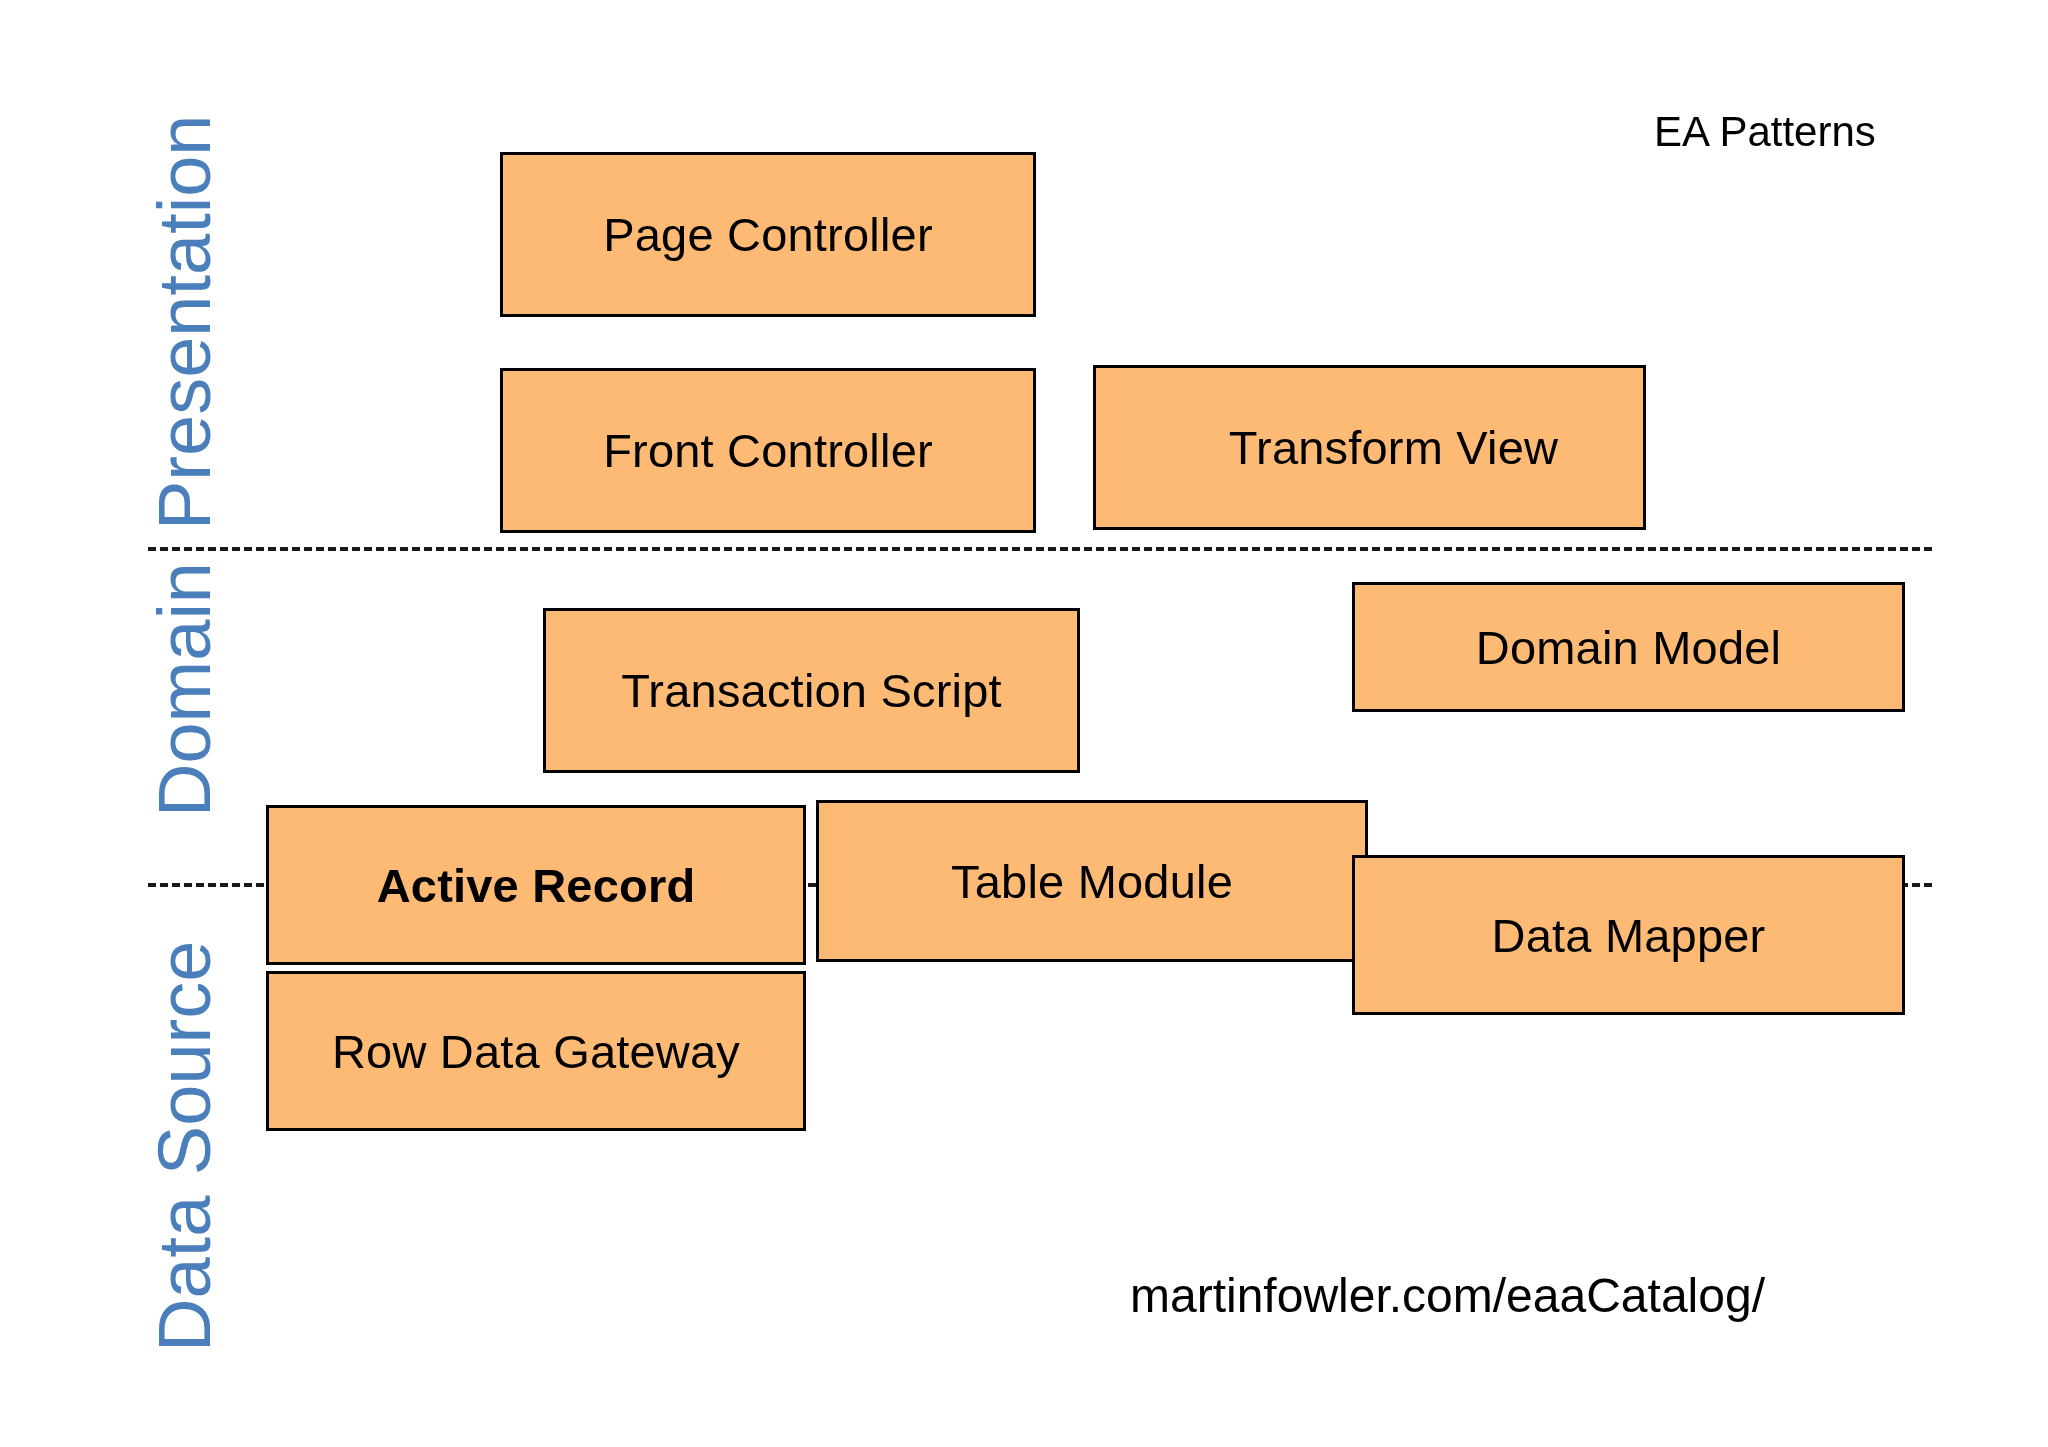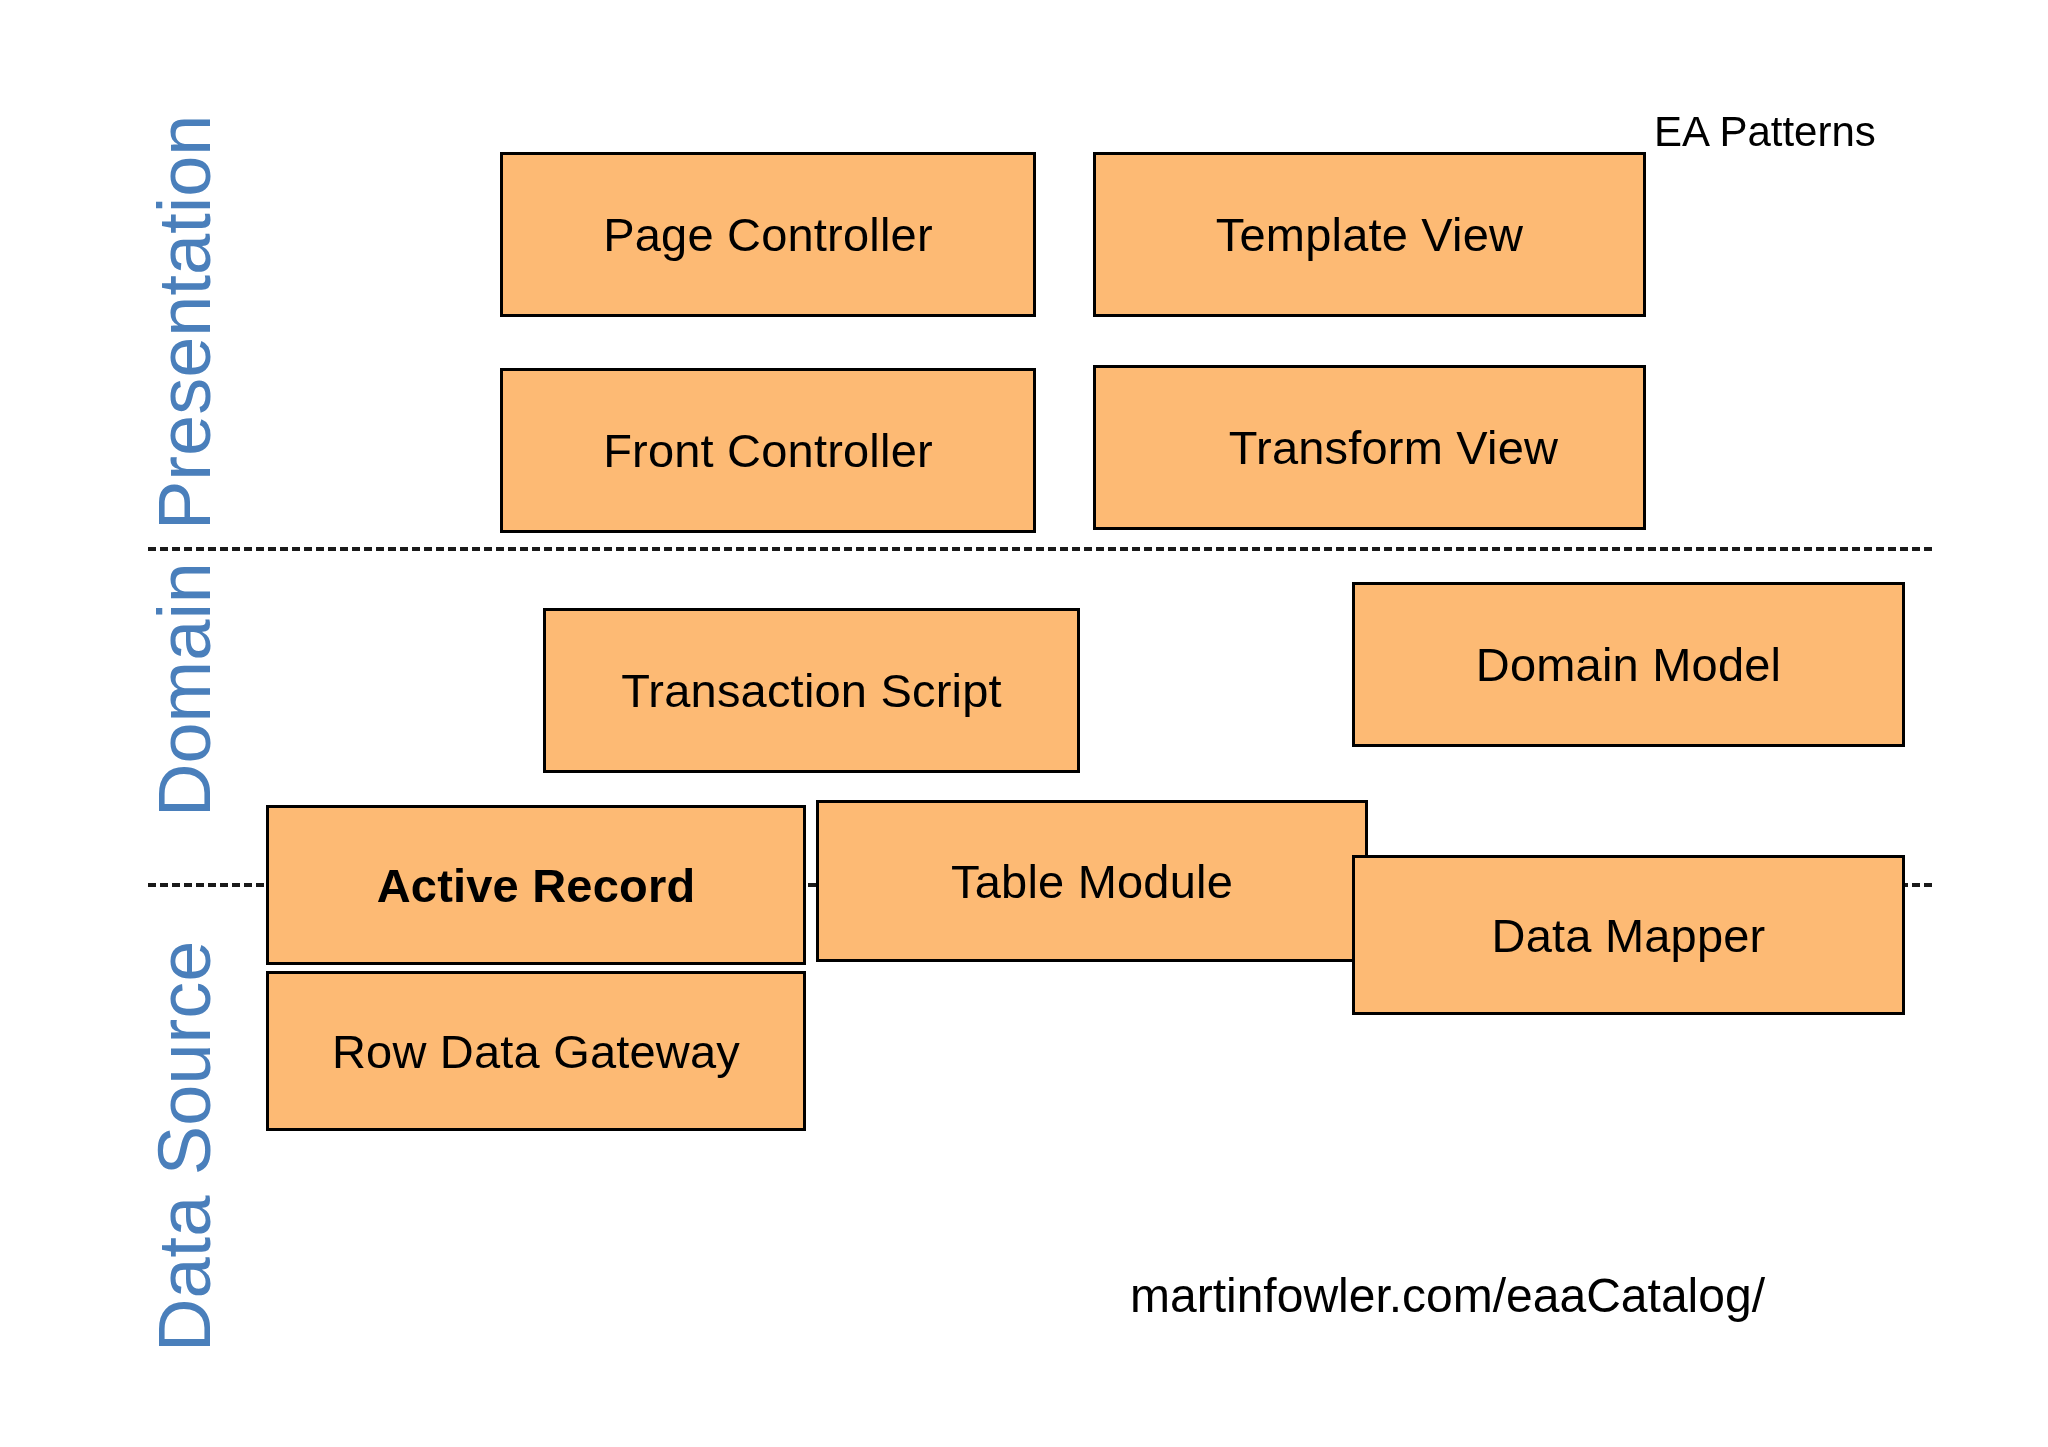--- a/index.html
+++ b/index.html
@@ -82,37 +82,34 @@
   <div class="layer-label" style="left:148px; top:530px;">Presentation</div>
 
   <div class="layer-label" style="left:148px; top:817px;">Domain</div>
 
   <div class="layer-label" style="left:148px; top:1352px;">Data Source</div>
 
   <div class="pbox" style="left:500px; top:152px; width:536px; height:165px;">
     <span class="plabel">Page Controller</span>
   </div>
 
-  <div class="pbox" style="left:1093px; top:152px; width:553px; height:165px;">
-    <span class="plabel">Template View</span>
-  </div>
 
   <div class="pbox" style="left:500px; top:368px; width:536px; height:165px;">
     <span class="plabel">Front Controller</span>
   </div>
 
   <div class="pbox" style="left:1093px; top:365px; width:553px; height:165px;padding-left:48px;">
     <span class="plabel">Transform View</span>
   </div>
 
   <div class="pbox" style="left:543px; top:608px; width:537px; height:165px;">
     <span class="plabel">Transaction Script</span>
   </div>
 
-  <div class="pbox" style="left:1352px; top:582px; width:553px; height:165px;">
+  <div class="pbox" style="left:1352px; top:582px; width:553px; height:130px;">
     <span class="plabel">Domain Model</span>
   </div>
 
   <div class="pbox" style="left:266px; top:805px; width:540px; height:160px;font-weight:bold;">
     <span class="plabel">Active Record</span>
   </div>
 
   <div class="pbox" style="left:816px; top:800px; width:552px; height:162px;">
     <span class="plabel">Table Module</span>
   </div>

